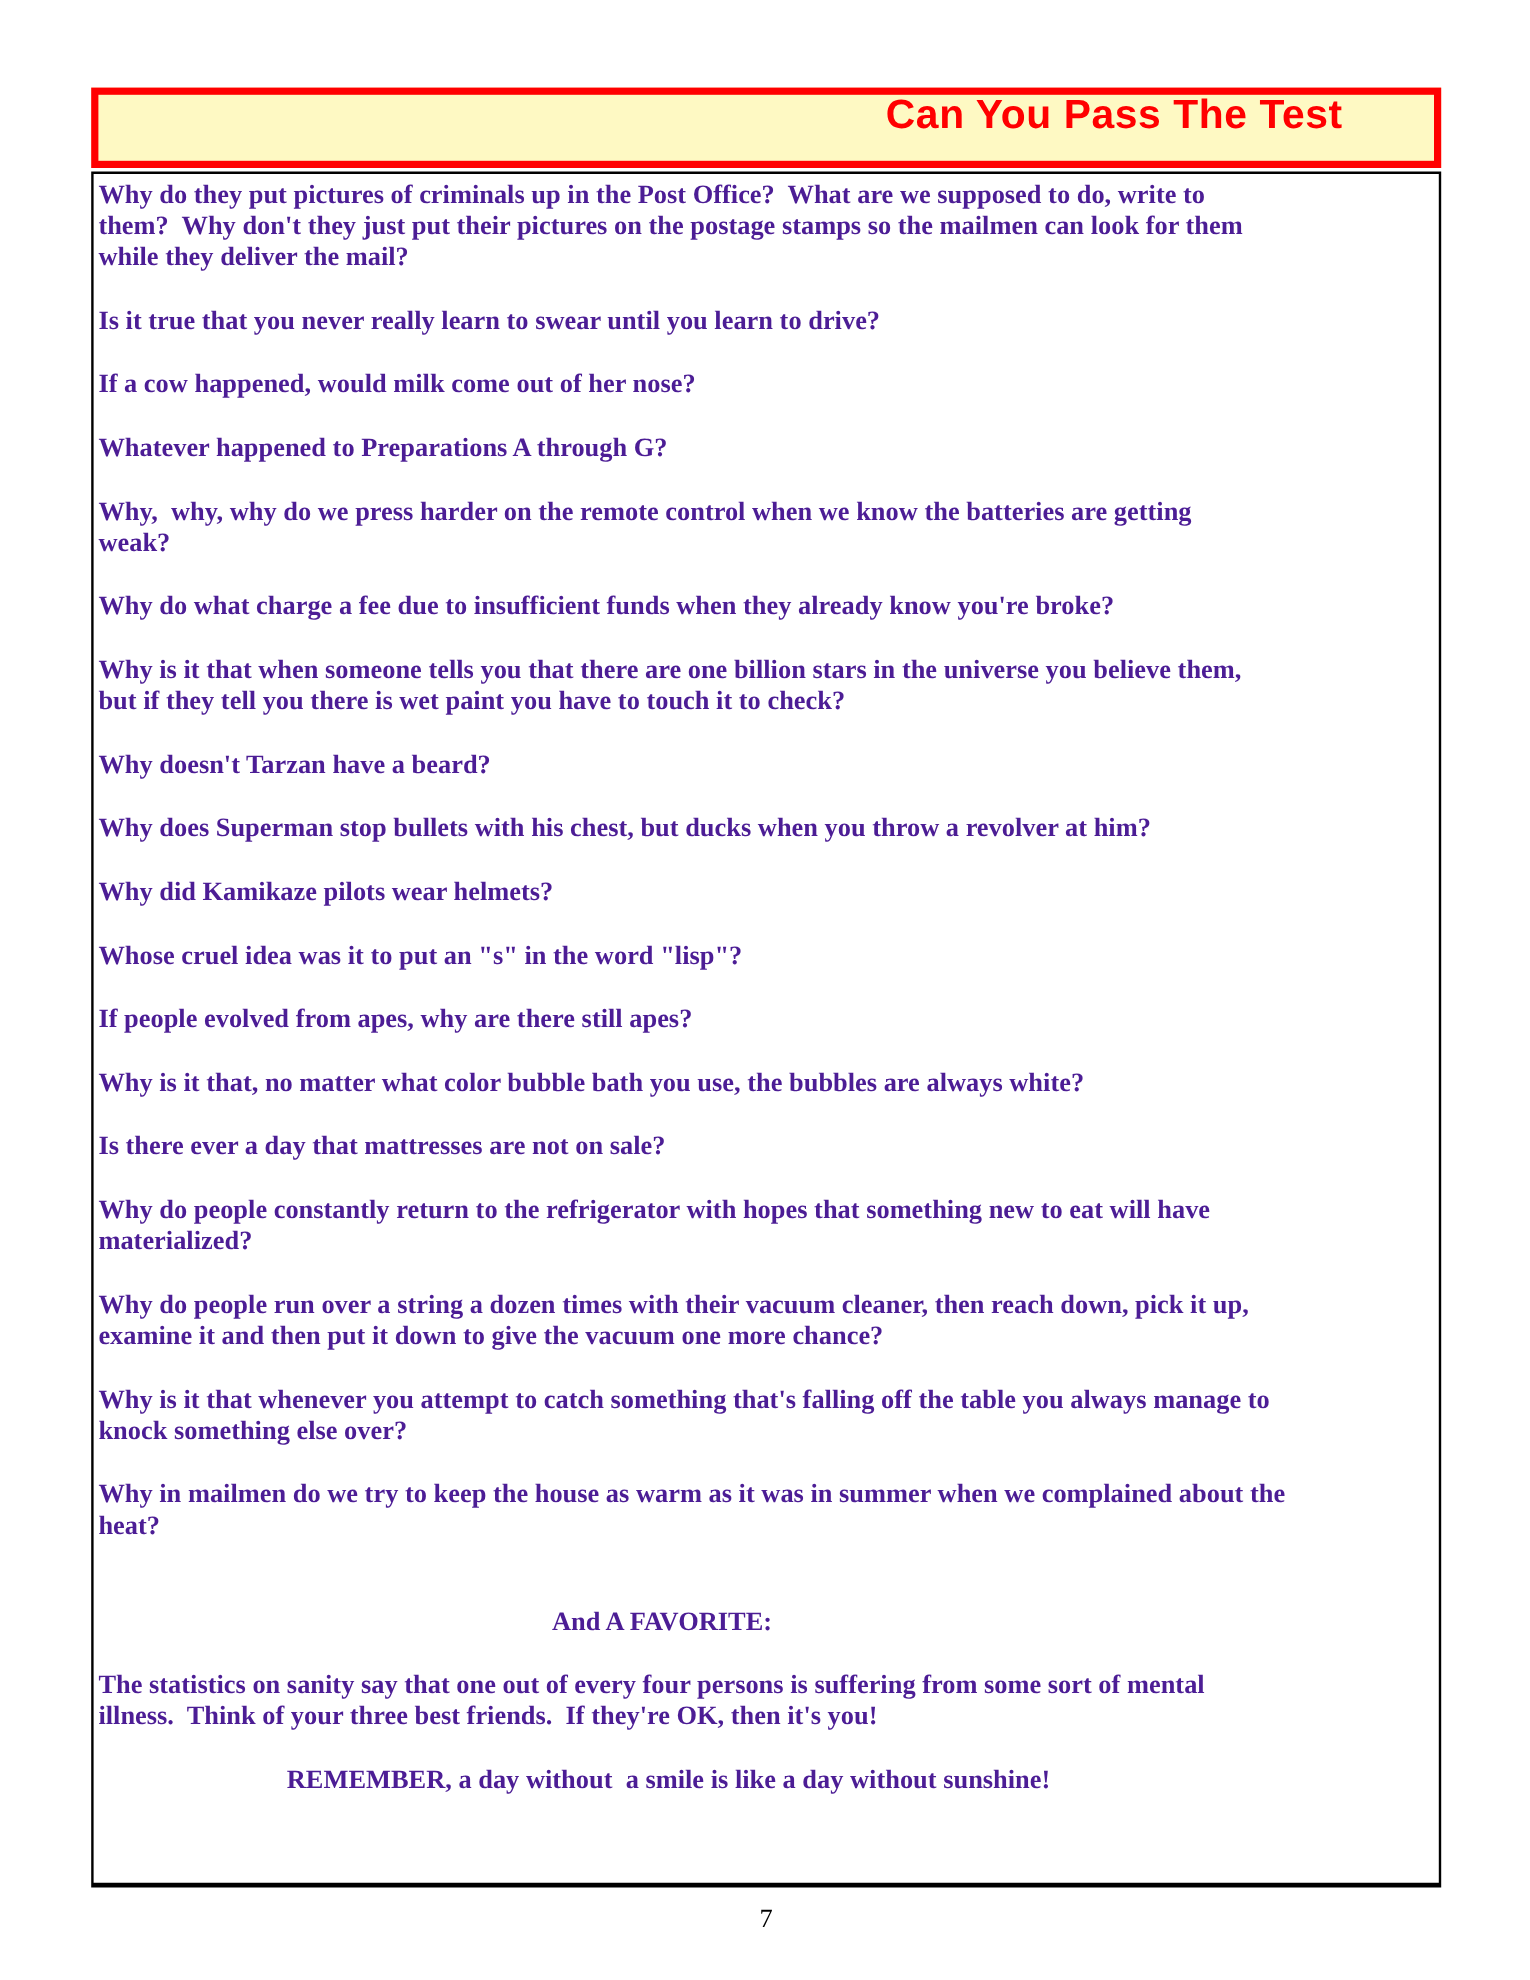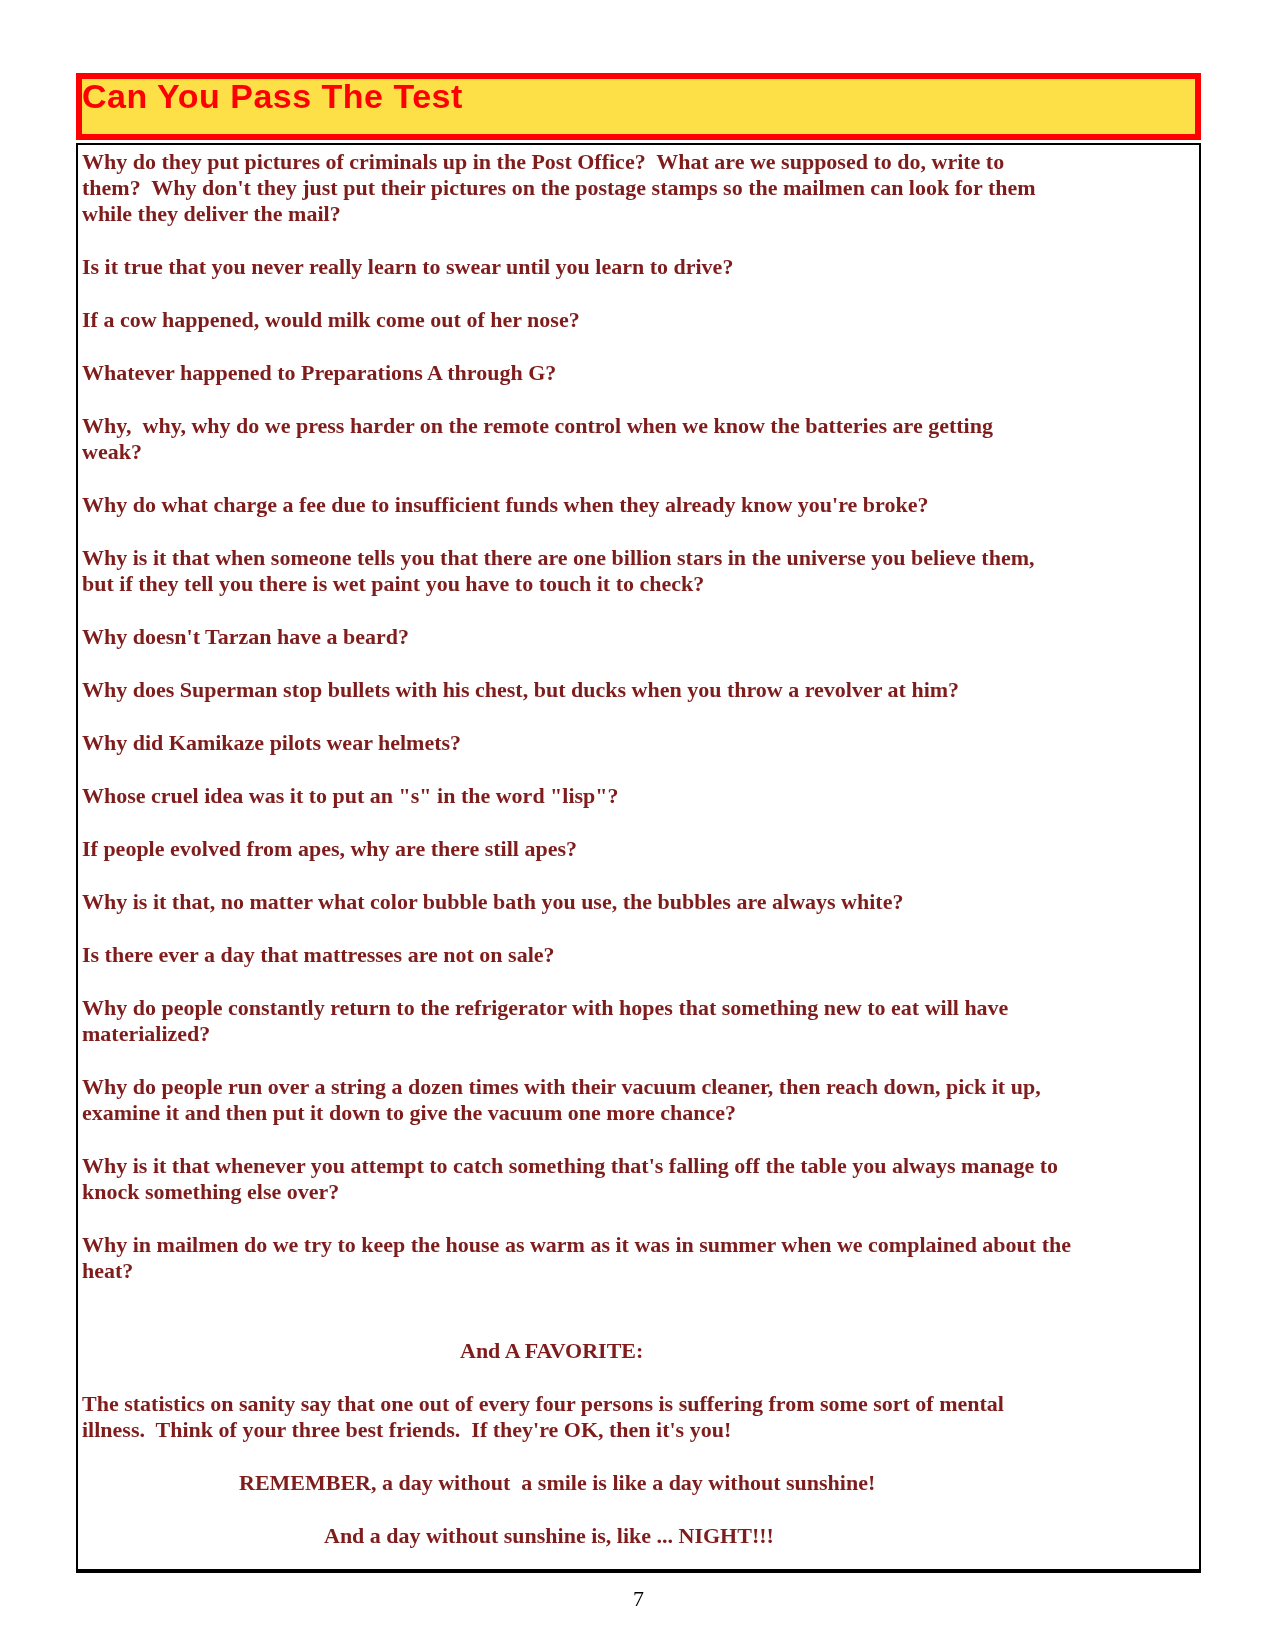--- a/index.html
+++ b/index.html
@@ -13,25 +13,25 @@
   }
   .page {
     position: absolute;
     left: 76px;
     top: 73px;
     width: 1125px;
   }
   .header-box {
     box-sizing: border-box;
     height: 67px;
-    background: #fde047;
+    background: #fef9c3;
     border: 6px solid #FF0000;
     display: flex;
     align-items: center;
-    justify-content: flex-start;
+    justify-content: flex-end;
     padding-right: 76px;
     padding-bottom: 20px;
   }
   .header-title {
     font-family: "Liberation Sans", sans-serif;
     font-weight: bold;
     font-size: 34px;
     color: #FF0000;
     letter-spacing: 0.5px;
     white-space: nowrap;
@@ -43,21 +43,21 @@
     border: 2px solid #000000;
     border-bottom-width: 4px;
     padding: 4px 8px 0 4px;
     overflow: hidden;
   }
   .content-box p {
     margin: 0 0 27px 0;
     font-weight: bold;
     font-size: 22px;
     line-height: 26px;
-    color: #7f1d1d;
+    color: #4c1d95;
     white-space: pre-wrap;
   }
   .favorite-heading {
     padding-top: 27px;
     margin-left: 378px !important;
     margin-right: 0;
   }
   .remember-line {
     margin-left: 157px !important;
   }
@@ -109,18 +109,17 @@
     <p>Why in mailmen do we try to keep the house as warm as it was in summer when we complained about the
 heat?</p>
 
     <p class="favorite-heading">And A FAVORITE:</p>
 
     <p>The statistics on sanity say that one out of every four persons is suffering from some sort of mental
 illness.  Think of your three best friends.  If they're OK, then it's you!</p>
 
     <p class="remember-line">REMEMBER, a day without  a smile is like a day without sunshine!</p>
 
-    <p class="night-line">And a day without sunshine is, like ... NIGHT!!!</p>
   </div>
 
   <div class="page-number">7</div>
 
 </div>
 
 </body></html>

